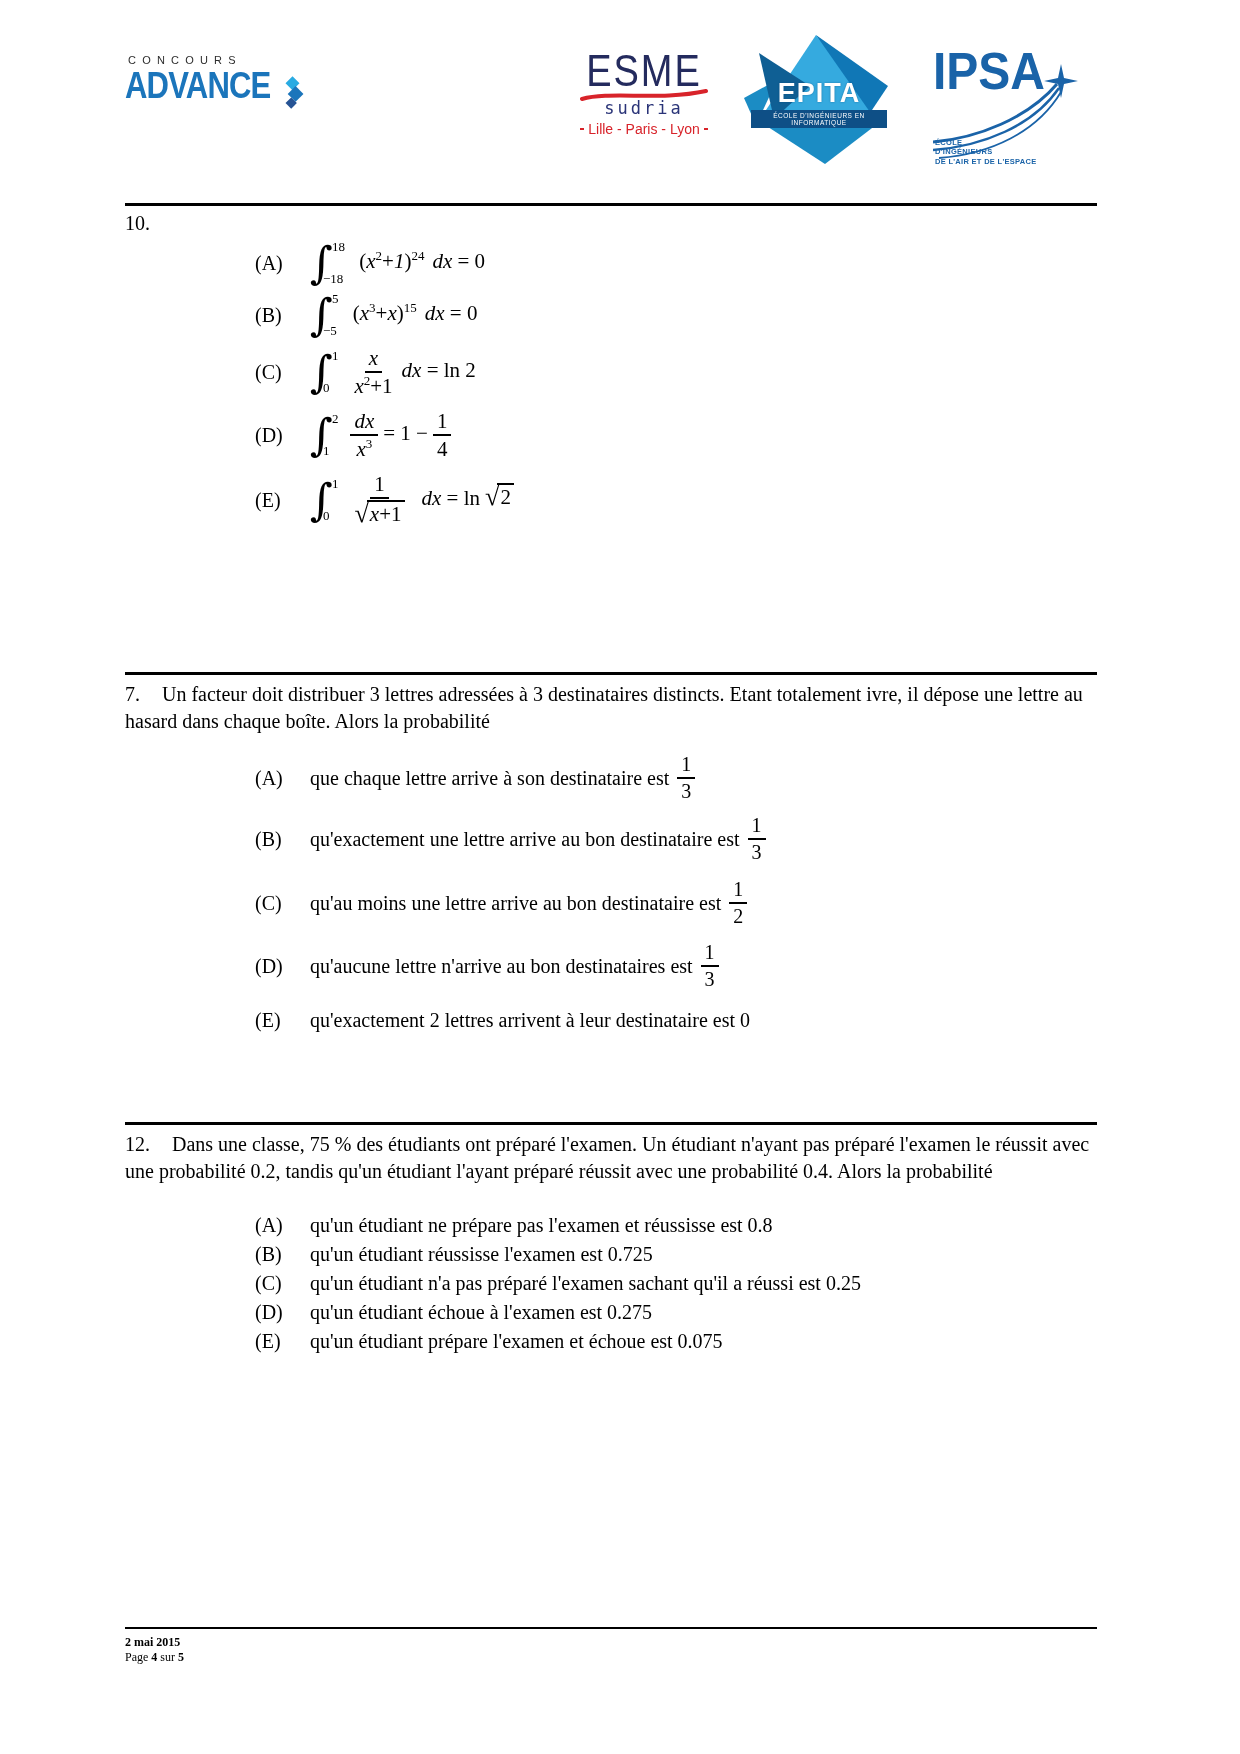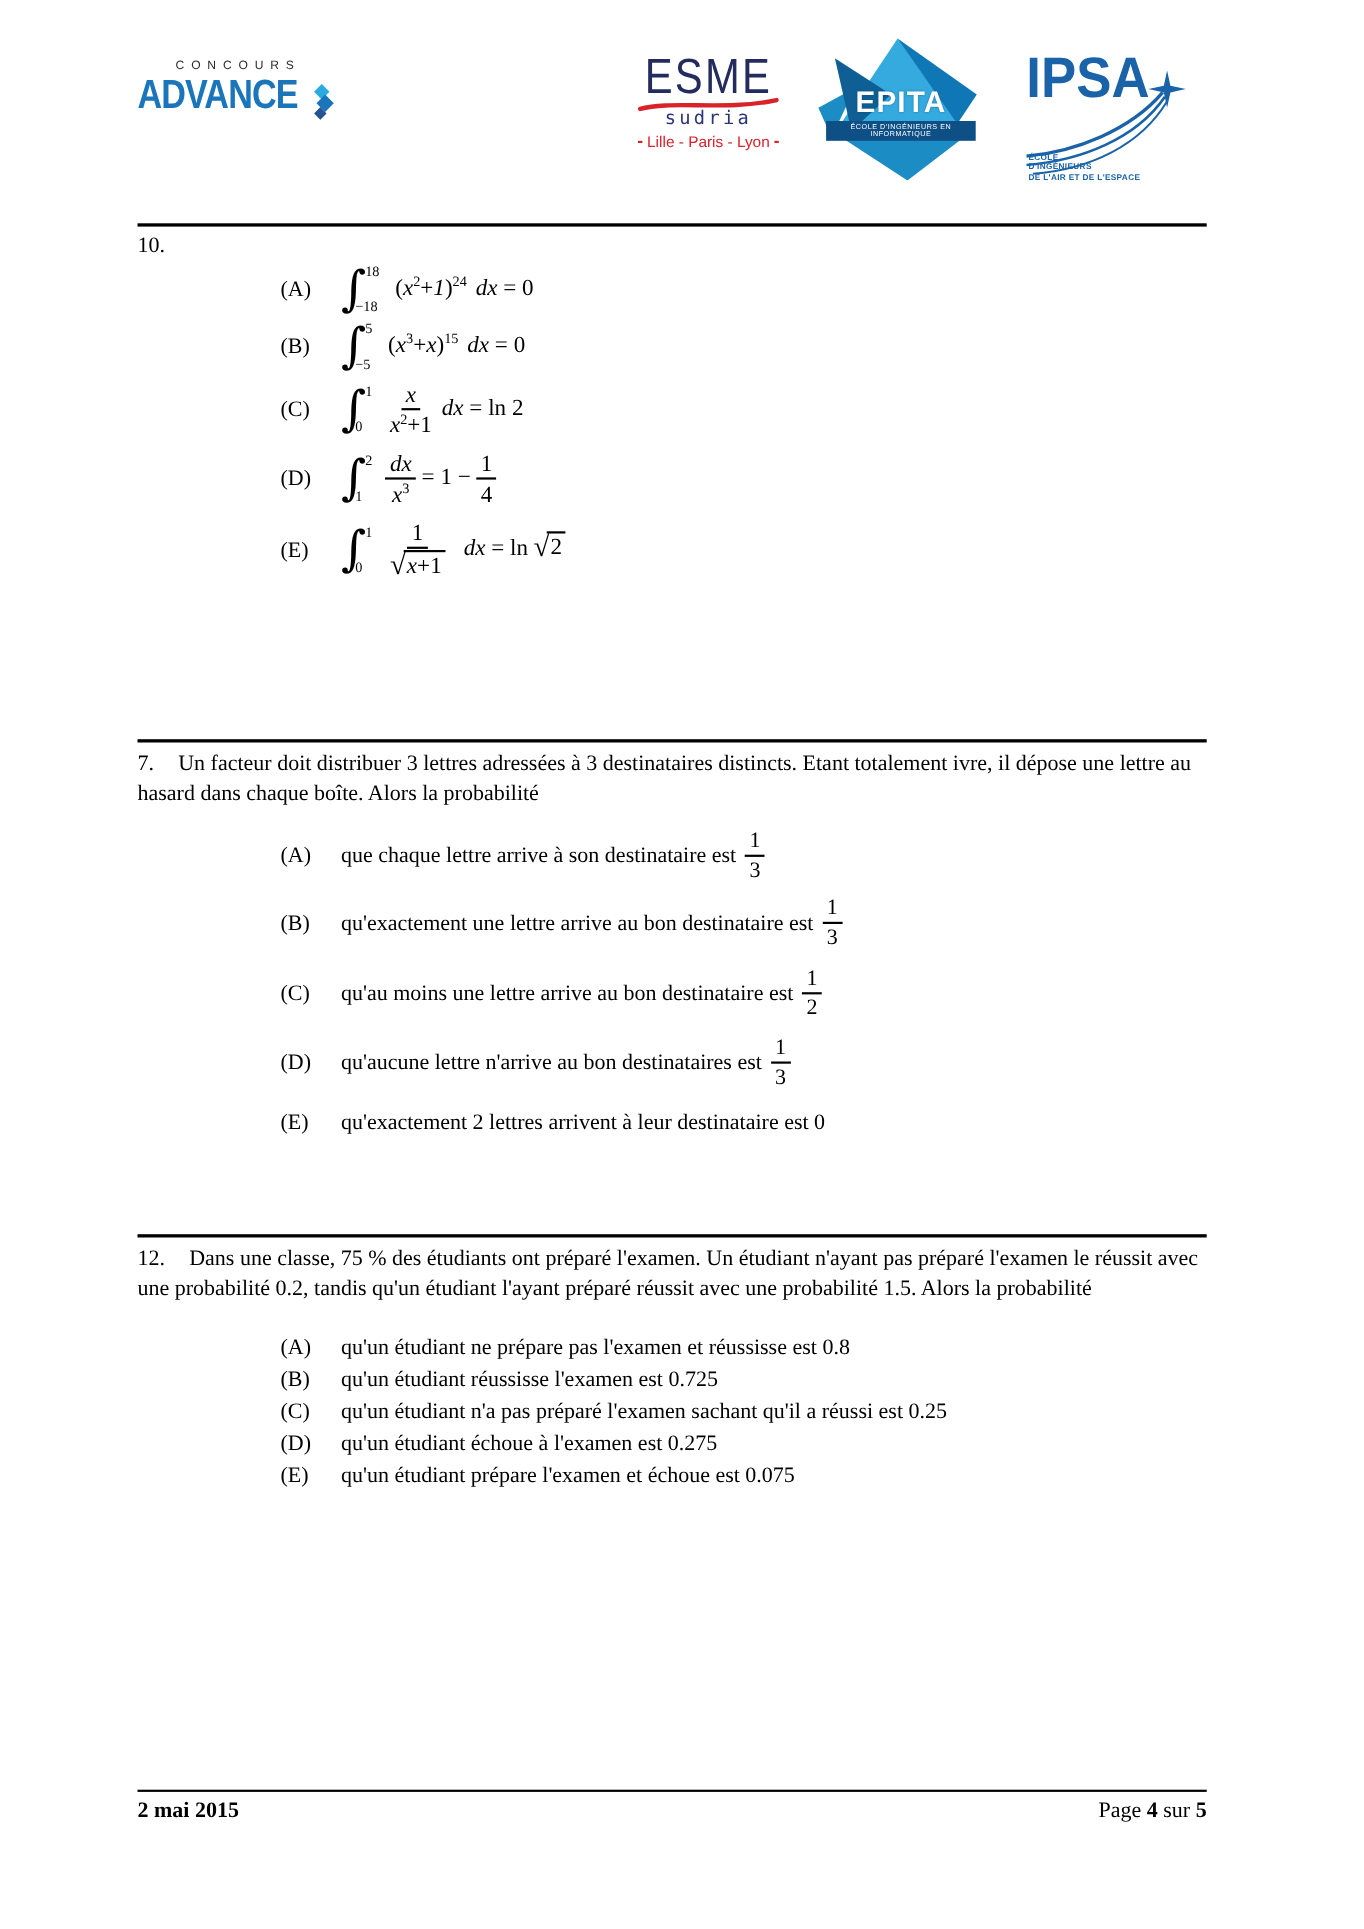--- a/index.html
+++ b/index.html
@@ -13,21 +13,21 @@
     font-family:"Liberation Serif", serif;
     font-size:20px;
     padding-left:125px; padding-right:143px;
     overflow:hidden;
   }
   
   .logos { position:relative; height:130px; margin-top:38px; }
   .logo { position:absolute; }
 
   
-  .logo-advance { left:0; top:16px; width:180px;text-align:center; }
+  .logo-advance { left:0; top:16px; width:180px; }
   .concours { font-family:"Liberation Sans", sans-serif; font-size:11px; letter-spacing:6.2px; color:#2d2d2d; font-weight:500; margin-left:3px; }
   .advance-row { display:flex; align-items:flex-start; margin-top:1px; }
   .advance-text { font-family:"Liberation Sans", sans-serif; font-weight:700; font-size:37px; line-height:1.0; color:#1b75bb; letter-spacing:-1px; transform:scaleX(0.84); transform-origin:left top; }
   .advance-dia { margin-left:-16px; margin-top:-14px; }
 
   
   .logo-esme { left:455px; top:10px; width:128px; text-align:center; }
   .esme-name { font-family:"Liberation Sans", sans-serif; font-size:38px; line-height:1.0; color:#242b5e; letter-spacing:2px; transform:scaleY(1.18); transform-origin:center top; font-weight:400; }
   .esme-swoosh { display:block; margin:2px auto 0; }
   .esme-sudria { font-family:"DejaVu Sans Mono", monospace; font-size:17px; letter-spacing:3px; color:#2a3478; margin-top:-4px; }
@@ -86,21 +86,21 @@
   .q11row-e { min-height:46px; }
   .q11frac { margin-left:8px; }
 
   
   .q12opts { margin-top:26px; }
   .q12opts .optrow { min-height:29px; }
 
   
   .footer { position:absolute; left:125px; right:143px; top:1627px; }
   .fline { height:2px; background:#000; }
-  .frow { display:flex; justify-content:space-between; margin-top:6px; font-size:20px; }
+  .frow { display:flex; justify-content:space-between; margin-top:6px; font-size:12px;flex-direction:column; }
   .fdate { font-weight:700; }
 </style>
 </head>
 <body>
 
 <div class="page">
 
   <div class="logos">
 
     <div class="logo logo-advance">
@@ -281,21 +281,21 @@
           <span class="fd">3</span>
         </span>
     </div>
     <div class="optrow q11row-e">
       <span class="olabel">(E)</span>
       <span class="otext">qu'exactement 2 lettres arrivent à leur destinataire est 0</span>
     </div>
   </div>
 
   <div class="sep sep3"></div>
-  <p class="qtext"><span class="qn">12.</span><span>Dans une classe, 75 % des étudiants ont préparé l'examen. Un étudiant n'ayant pas préparé l'examen le réussit avec une probabilité 0.2, tandis qu'un étudiant l'ayant préparé réussit avec une probabilité 1.5. Alors la probabilité</span></p>
+  <p class="qtext"><span class="qn">12.</span><span>Dans une classe, 75 % des étudiants ont préparé l'examen. Un étudiant n'ayant pas préparé l'examen le réussit avec une probabilité 0.2, tandis qu'un étudiant l'ayant préparé réussit avec une probabilité 0.4. Alors la probabilité</span></p>
 
   <div class="opts q12opts">
     <div class="optrow">
       <span class="olabel">(A)</span>
       <span class="otext">qu'un étudiant ne prépare pas l'examen et réussisse est 0.8</span>
     </div>
     <div class="optrow">
       <span class="olabel">(B)</span>
       <span class="otext">qu'un étudiant réussisse l'examen est 0.725</span>
     </div>

